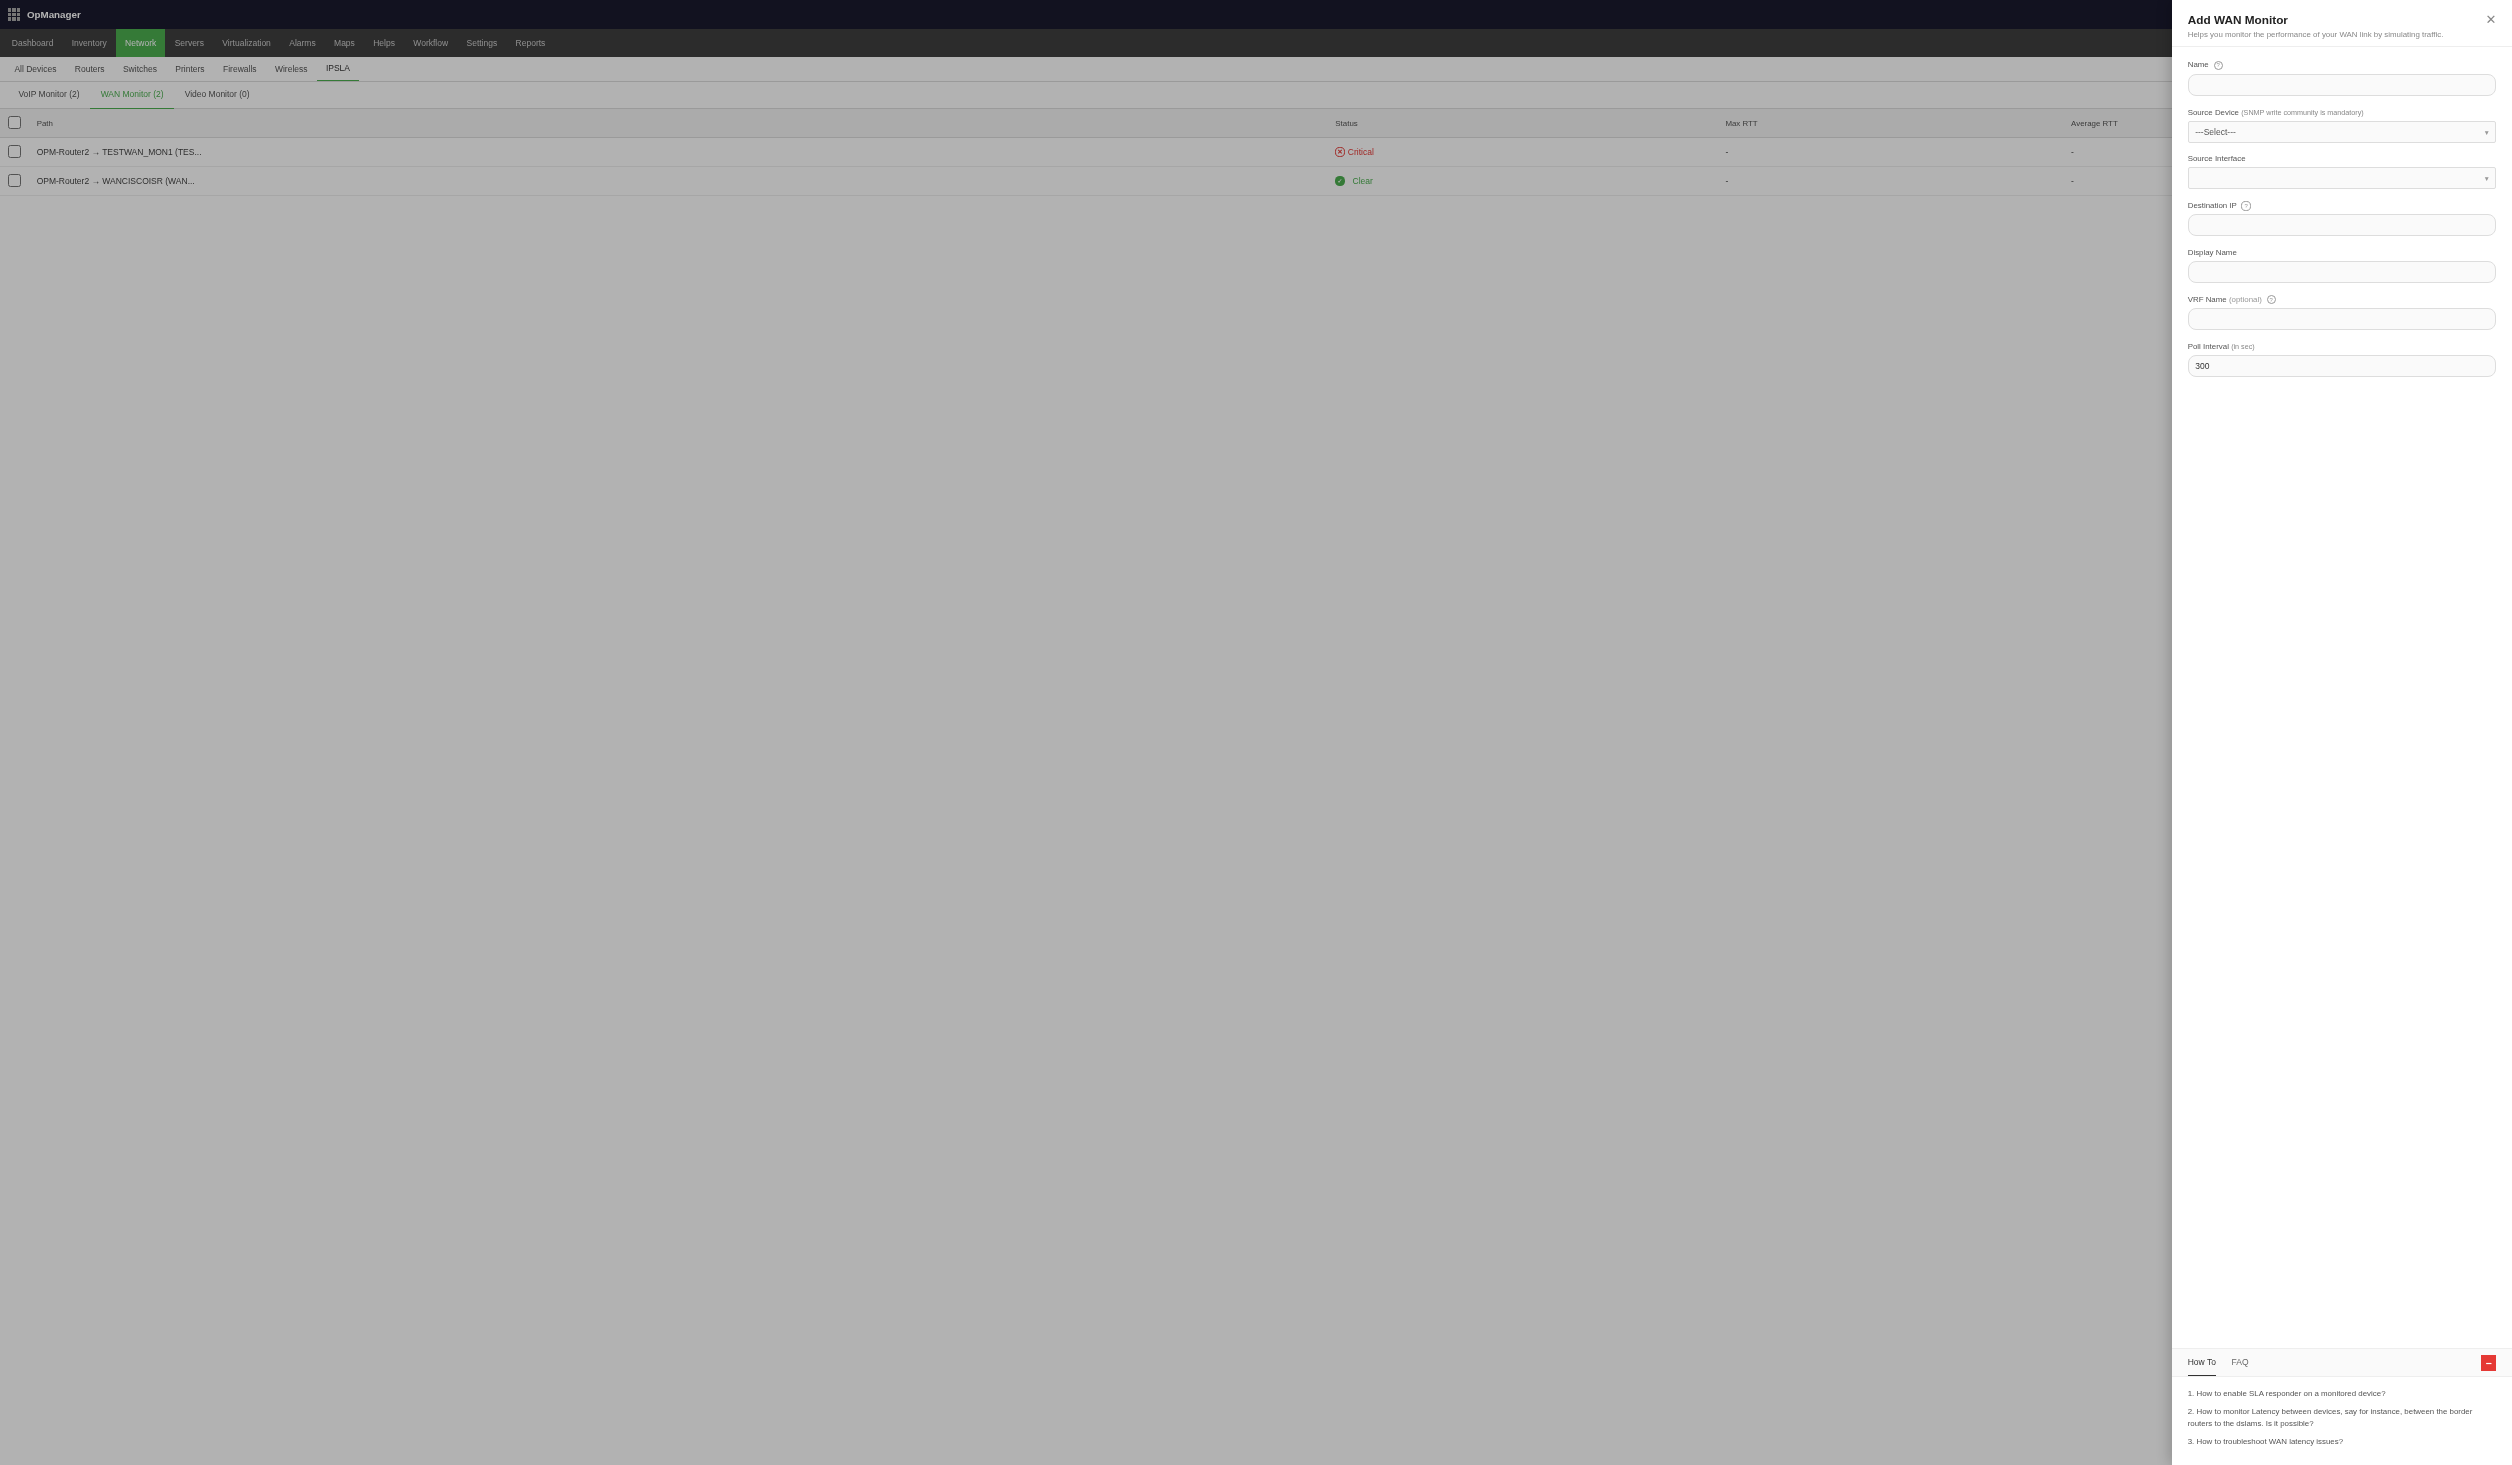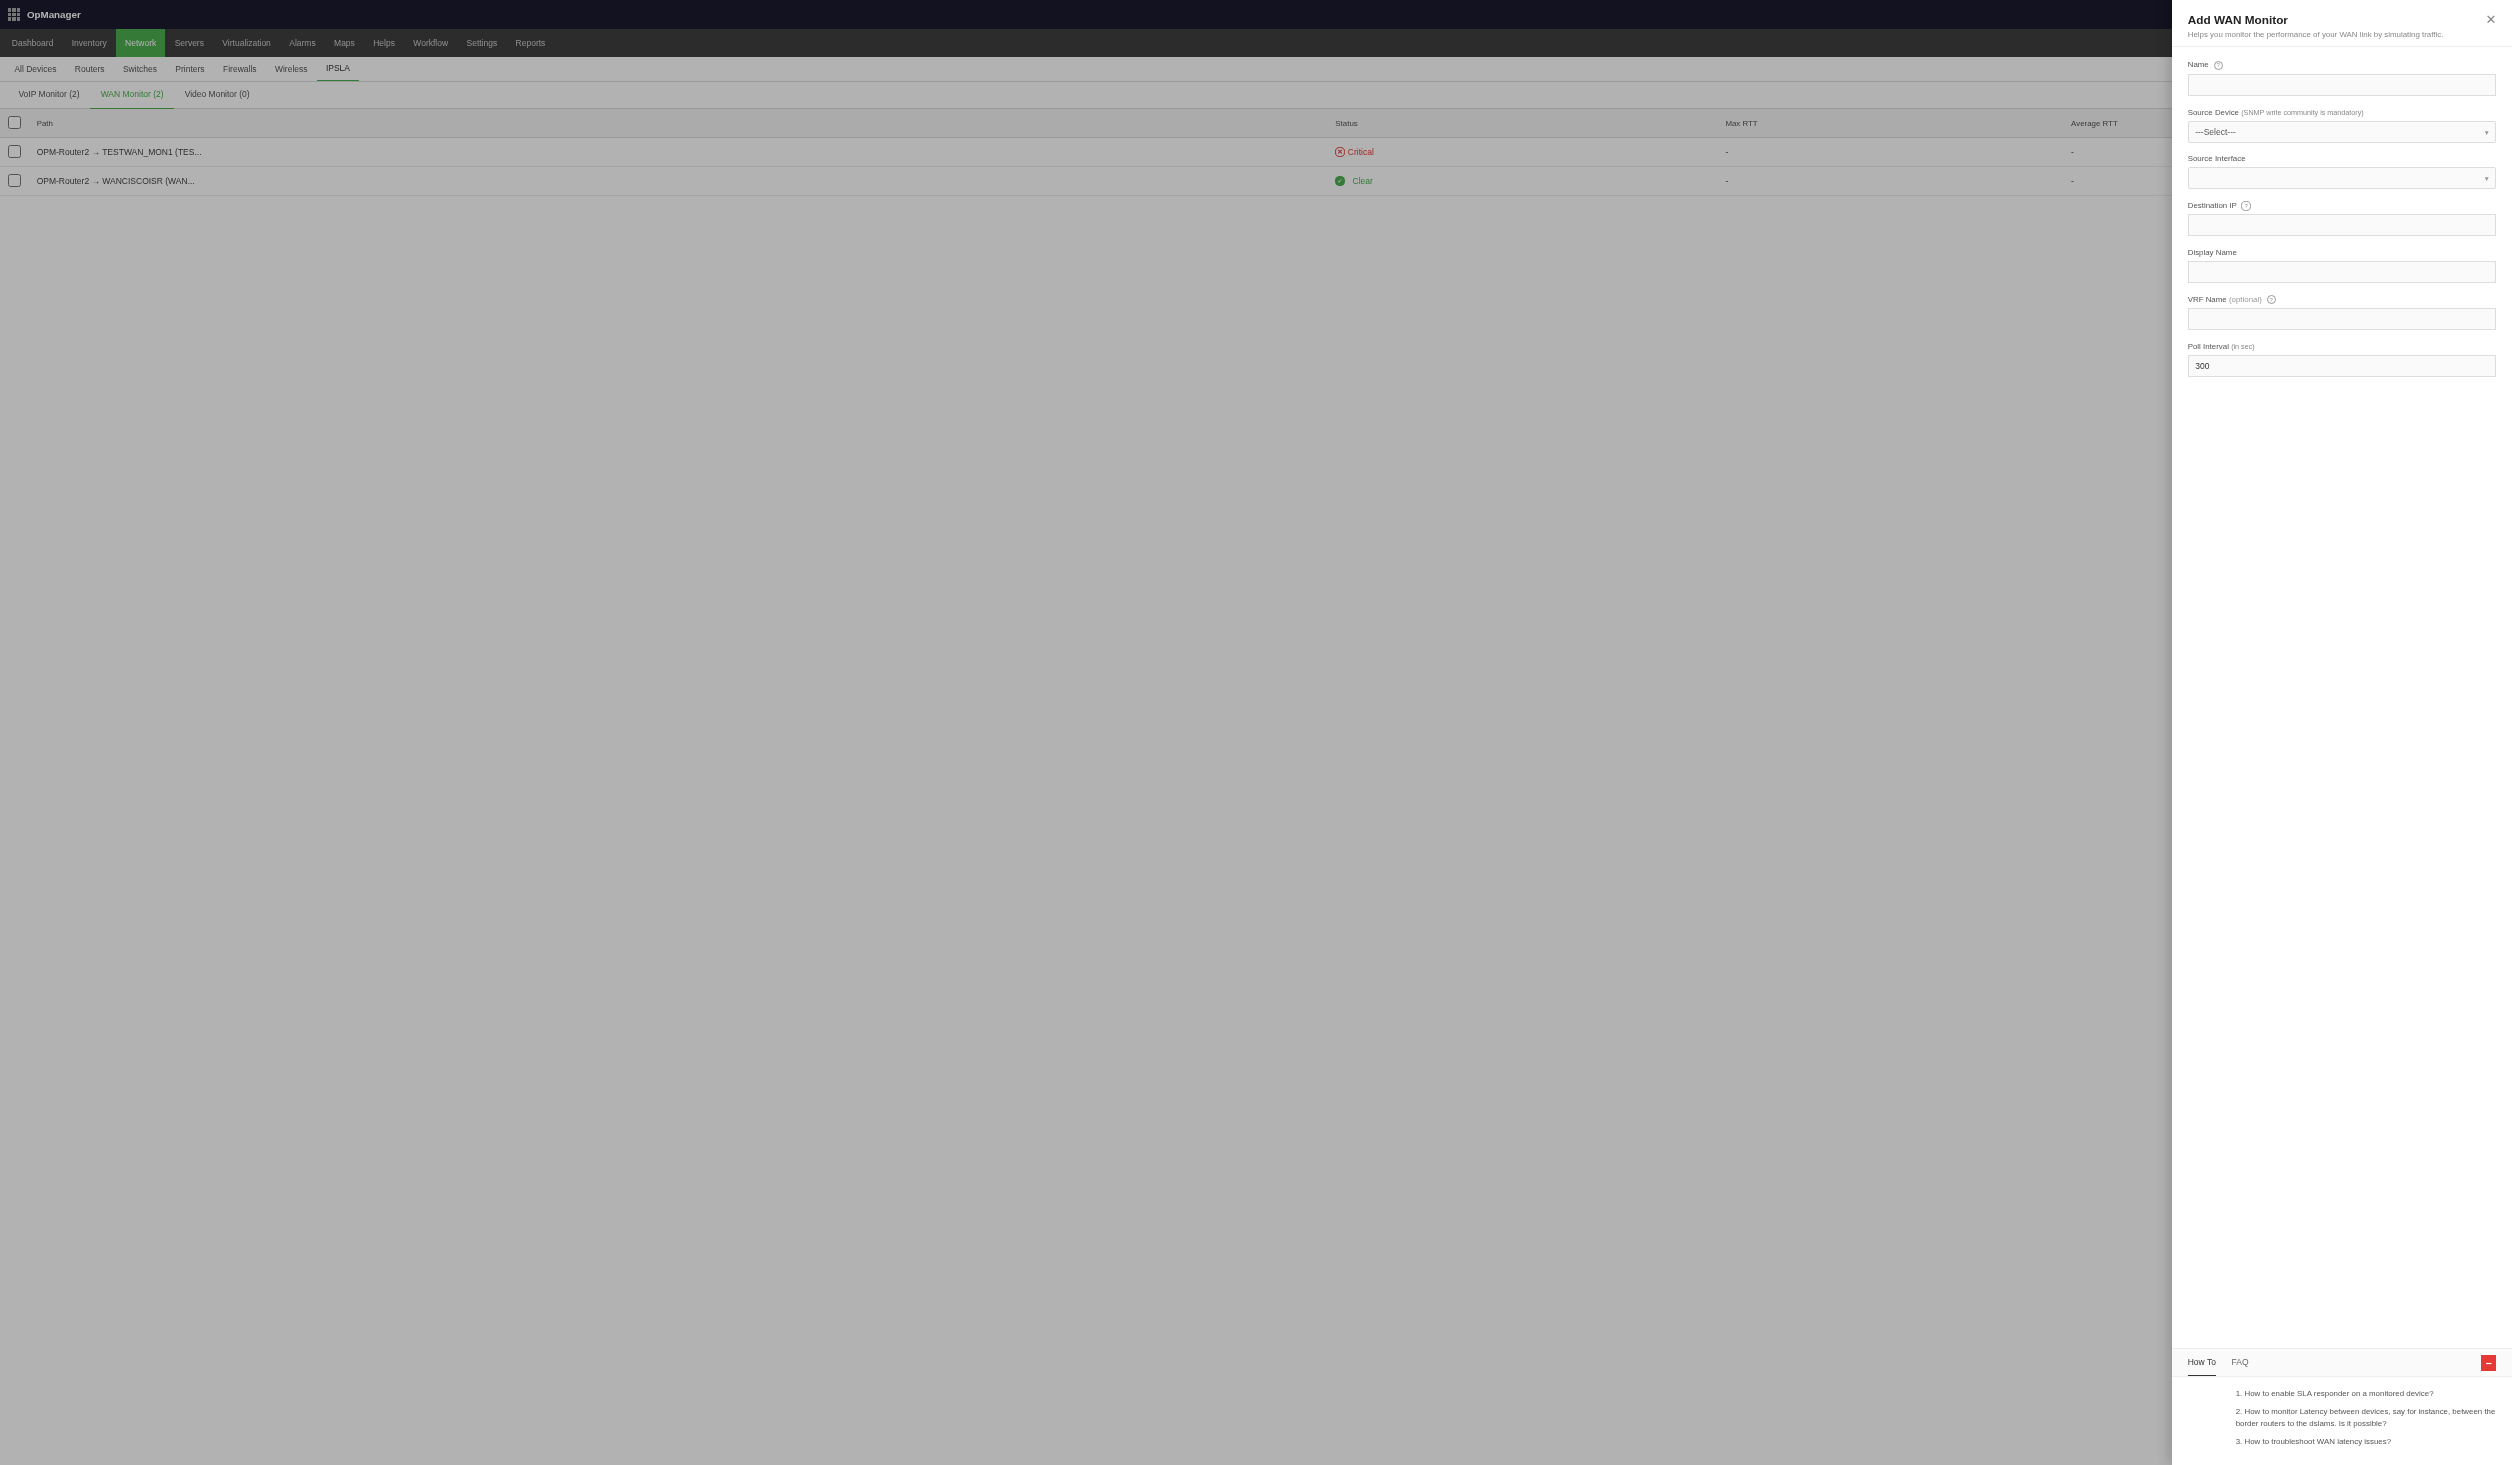--- a/index.html
+++ b/index.html
@@ -201,21 +201,21 @@
       color: #999;
       font-size: 5.9px;
       cursor: pointer;
       margin-left: 2.6px;
       vertical-align: middle;
     }
     .form-input {
       width: 100%;
       height: 22px;
       border: 0.7px solid #ddd;
-      border-radius: 0;
+      border-radius: 8px;
       padding: 0 6.5px;
       font-size: 8.5px;
       color: #333;
       background: #fafafa;
       outline: none;
     }
     .form-select-wrap { position: relative; border-radius: 11px; }
     .form-select {
       width: 100%;
       height: 22px;
@@ -288,21 +288,21 @@
       border: none;
       width: 15.7px;
       height: 15.7px;
       display: flex;
       align-items: center;
       justify-content: center;
       cursor: pointer;
       font-size: 10.5px;
       font-weight: bold;
     }
-    .howto-body { padding: 10.5px 15.7px; margin-left: 48px; }
+    .howto-body { padding: 10.5px 15.7px; }
     .howto-item { margin-bottom: 6.5px; font-size: 7.9px; color: #444; line-height: 1.5; }
     .howto-item span { color: #555; }
   </style>
 </head>
 <body>
 
 <div class="overlay"></div>
 
 <div class="top-bar">
   <div class="top-bar-left">

